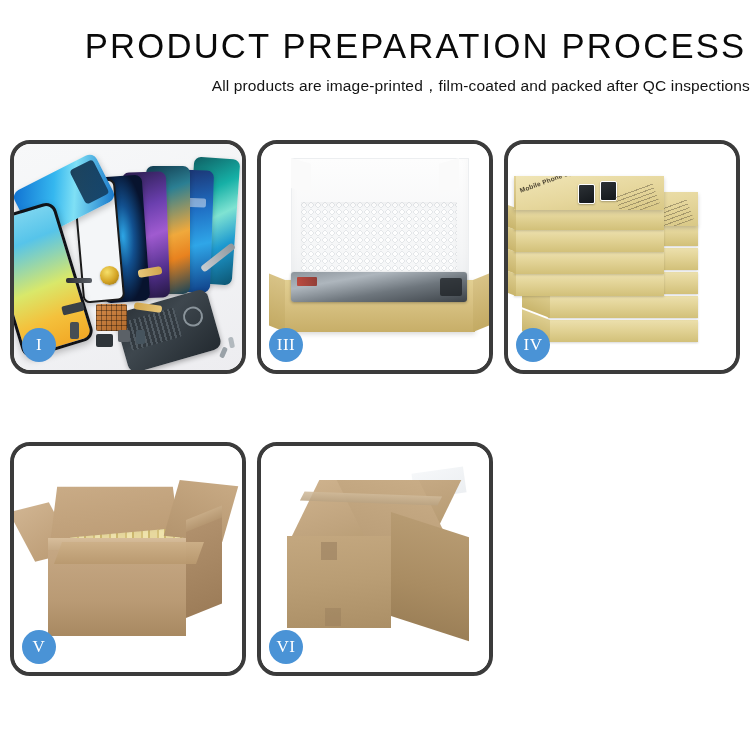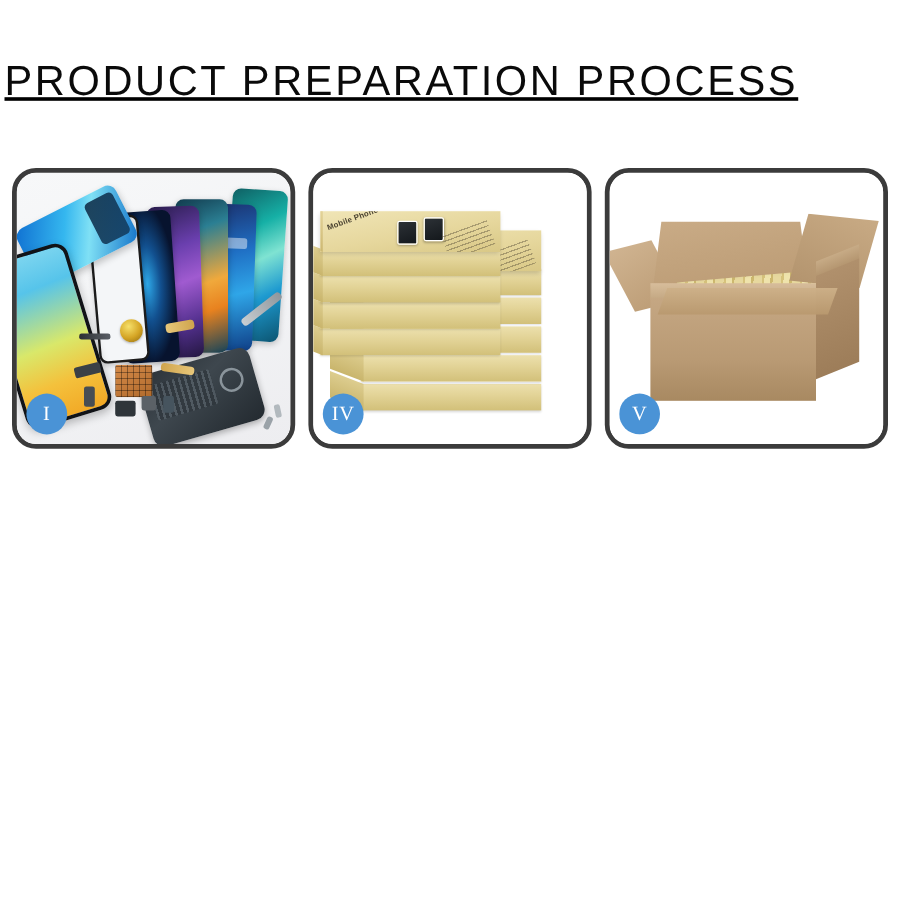--- a/index.html
+++ b/index.html
@@ -11,23 +11,22 @@
     width: 750px;
     height: 750px;
     overflow: hidden;
     font-family: "Liberation Sans", sans-serif;
     position: relative;
   }
 
   
   .header {
     width: 750px;
-    padding-top: 48px;
-    text-align: left;
-    text-decoration: underline;
+    padding-top: 26px;
+    text-align: right;
   }
   .title {
     font-family: "Liberation Sans", sans-serif;
     font-size: 35px;
     font-weight: 400;
     color: #0a0a0a;
     letter-spacing: 2.2px;
     line-height: 40px;
     margin: 0;
     transform: scaleX(0.99);
@@ -426,20 +425,21 @@
     position:absolute; right: 24px; top: 24px; width: 52px; height: 26px;
     background: linear-gradient(160deg, rgba(245,247,249,.95), rgba(228,232,236,.7));
     transform: rotate(-8deg);
   }
 </style>
 </head>
 <body>
 
 <div class="header">
   <h1 class="title">PRODUCT PREPARATION PROCESS</h1>
+  <p class="subtitle">All products are image-printed，film-coated and packed after QC inspections</p>
 </div>
 
 <div class="grid">
 
   <div class="panel">
     <div class="panel-inner">
       <div class="scene-parts">
         <div class="ph-fan ph-f1"></div>
         <div class="ph-fan ph-f2"></div>
         <div class="ph-fan ph-f3"></div>
@@ -461,20 +461,33 @@
         <div class="prt prt-con5"></div>
         <div class="prt prt-tool"></div>
         <div class="prt prt-screw1"></div>
         <div class="prt prt-screw2"></div>
       </div>
     </div>
     <div class="badge">I</div>
   </div>
 
 
+  <div class="panel">
+    <div class="panel-inner">
+      <div class="scene-box3">
+        <div class="b3-lidback"></div>
+        <div class="b3-lidflapL"></div>
+        <div class="b3-lidflapR"></div>
+        <div class="b3-foam"></div>
+        <div class="b3-tray"></div>
+        <div class="b3-item"></div>
+      </div>
+    </div>
+    <div class="badge">III</div>
+  </div>
 
   <div class="panel">
     <div class="panel-inner">
       <div class="scene-stack">
 
         <div class="stk" style="left:40px; top:176px;"></div>
         <div class="stk" style="left:40px; top:152px;"></div>
         <div class="stk" style="left:40px; top:128px;"></div>
         <div class="stk" style="left:40px; top:104px;"></div>
         <div class="stk" style="left:40px; top:80px;"></div>
@@ -513,14 +526,29 @@
         <div class="ct-toprim2"></div>
         <div class="ct-toprim"></div>
         <div class="ct-right"></div>
         <div class="ct-body"></div>
         <div class="ct-flapFront"></div>
       </div>
     </div>
     <div class="badge">V</div>
   </div>
 
+  <div class="panel">
+    <div class="panel-inner">
+      <div class="scene-sealed">
+        <div class="sc-wrap"></div>
+        <div class="sc-top"></div>
+        <div class="sc-top2"></div>
+        <div class="sc-tape"></div>
+        <div class="sc-side"></div>
+        <div class="sc-front"></div>
+        <div class="sc-tab1"></div>
+        <div class="sc-tab2"></div>
+      </div>
+    </div>
+    <div class="badge">VI</div>
+  </div>
 
 </div>
 
 </body></html>

